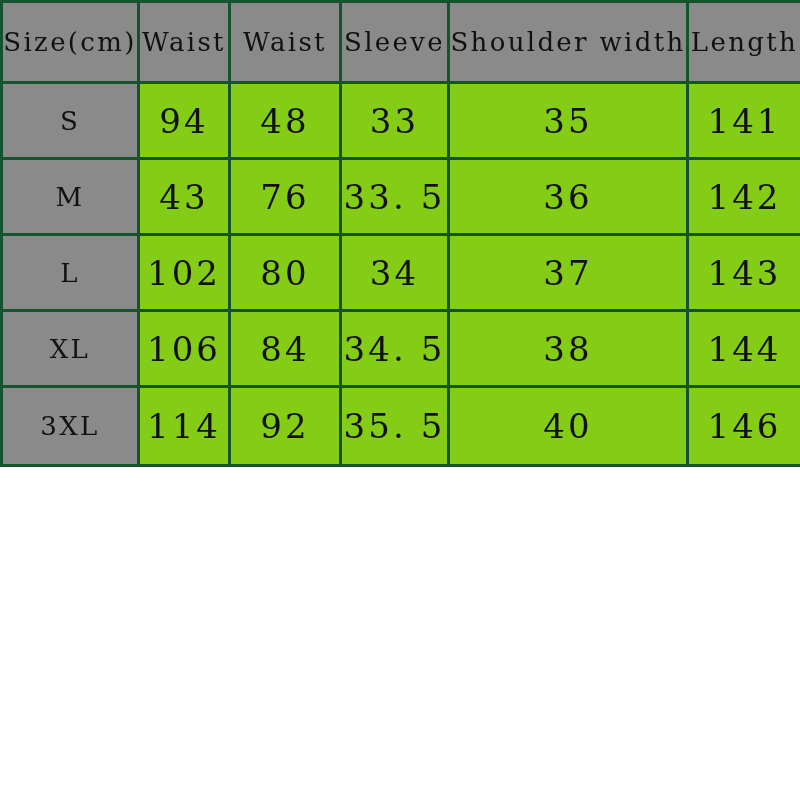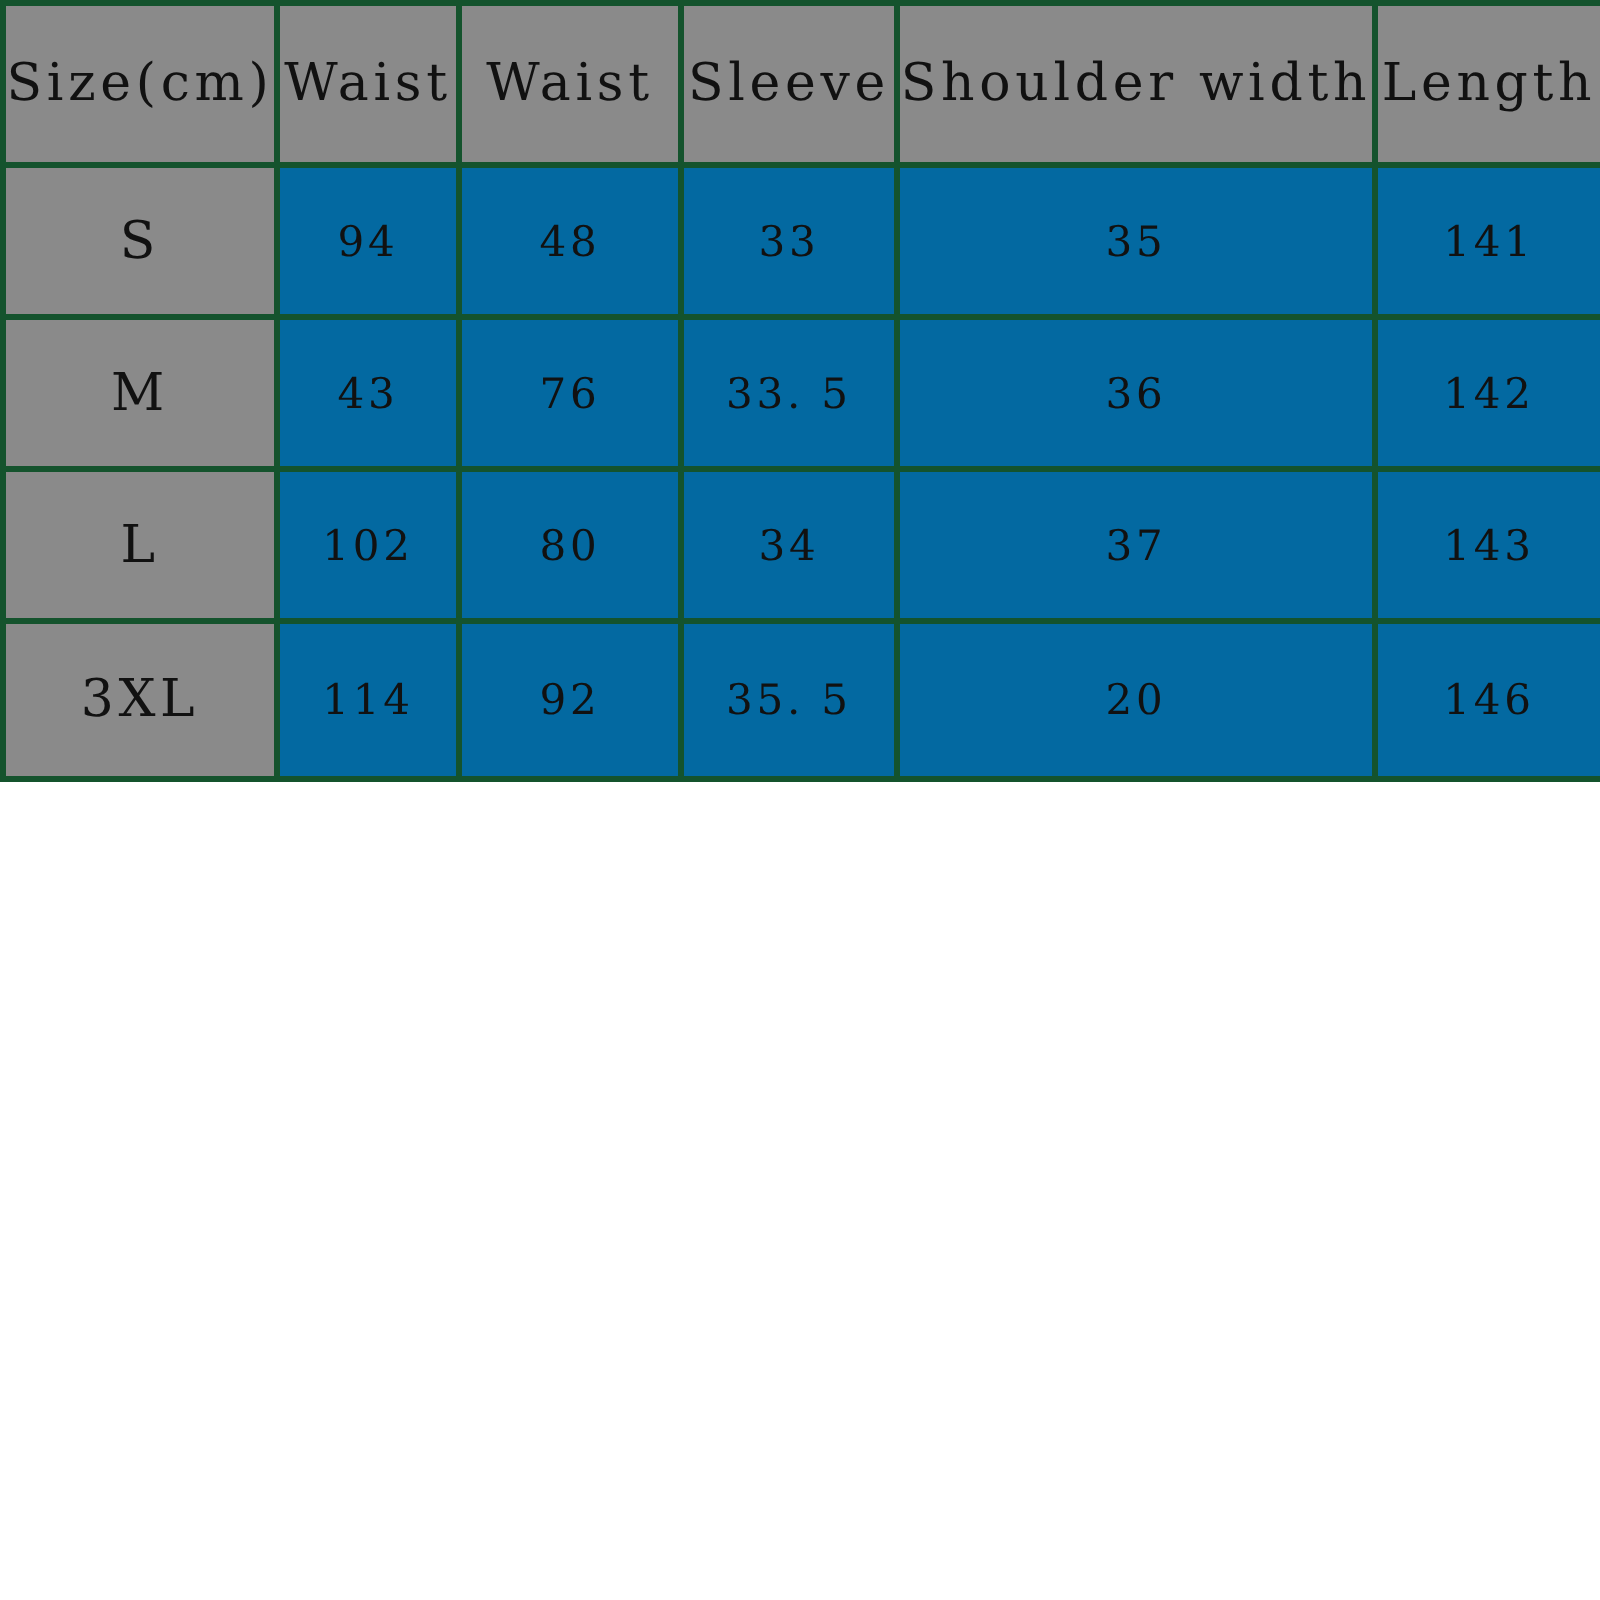--- a/index.html
+++ b/index.html
@@ -48,22 +48,22 @@
   }
 
   
   #size-chart tbody tr {
     height: 76px;
   }
   #size-chart tbody tr:last-child {
     height: 79px;
   }
   #size-chart tbody td {
-    background: #0369a1;
-    font-size: 21px;
+    background: #84cc16;
+    font-size: 34px;
   }
   
   #size-chart tbody td.size-cell {
     background: #8a8a8a;
     font-size: 26px;
   }
 
   
   .num-decimal { letter-spacing: 0.09em; }
 </style>
@@ -108,21 +108,29 @@
     </tr>
     <tr>
       <td class="size-cell">L</td>
       <td>102</td>
       <td>80</td>
       <td class="num-decimal">34</td>
       <td>37</td>
       <td>143</td>
     </tr>
     <tr>
+      <td class="size-cell">XL</td>
+      <td>106</td>
+      <td>84</td>
+      <td class="num-decimal">34. 5</td>
+      <td>38</td>
+      <td>144</td>
+    </tr>
+    <tr>
       <td class="size-cell">3XL</td>
       <td>114</td>
       <td>92</td>
       <td class="num-decimal">35. 5</td>
-      <td>20</td>
+      <td>40</td>
       <td>146</td>
     </tr>
   </tbody>
 </table>
 
 </body></html>

